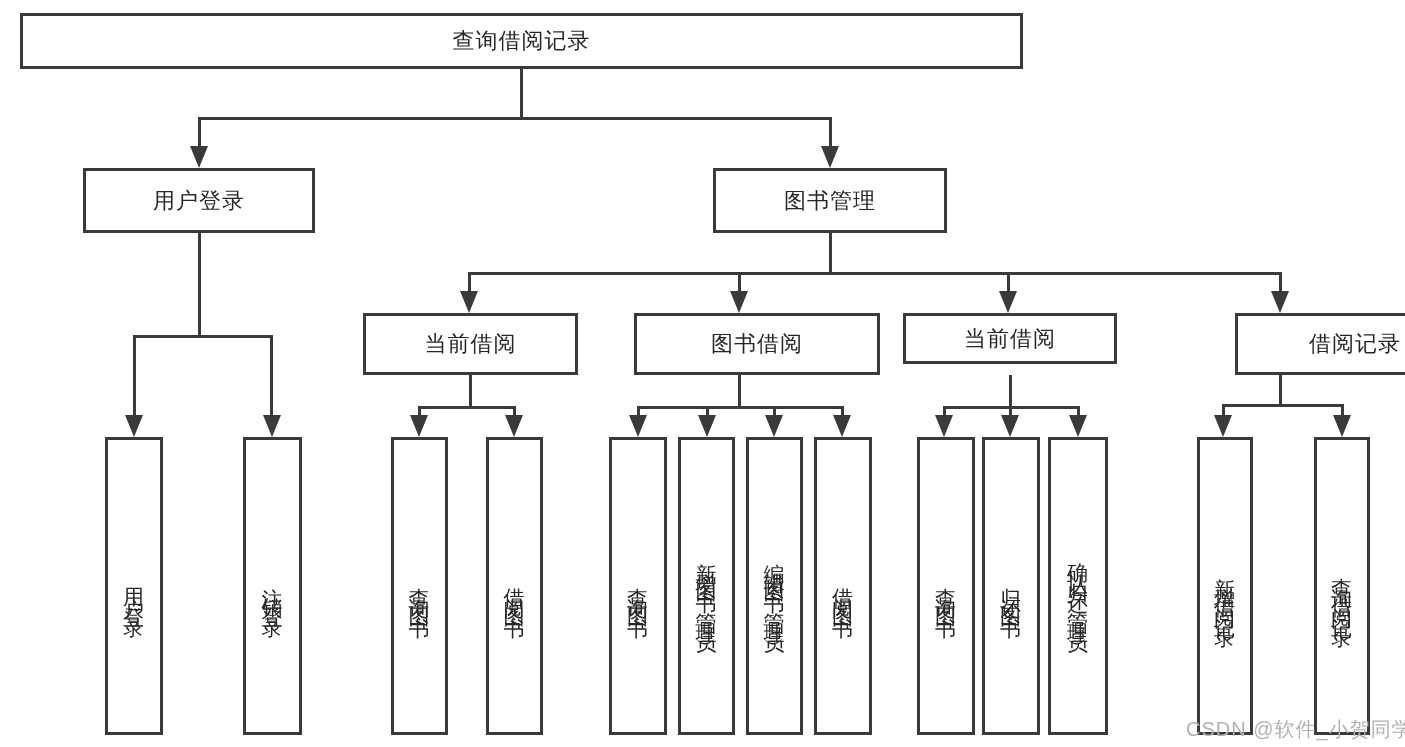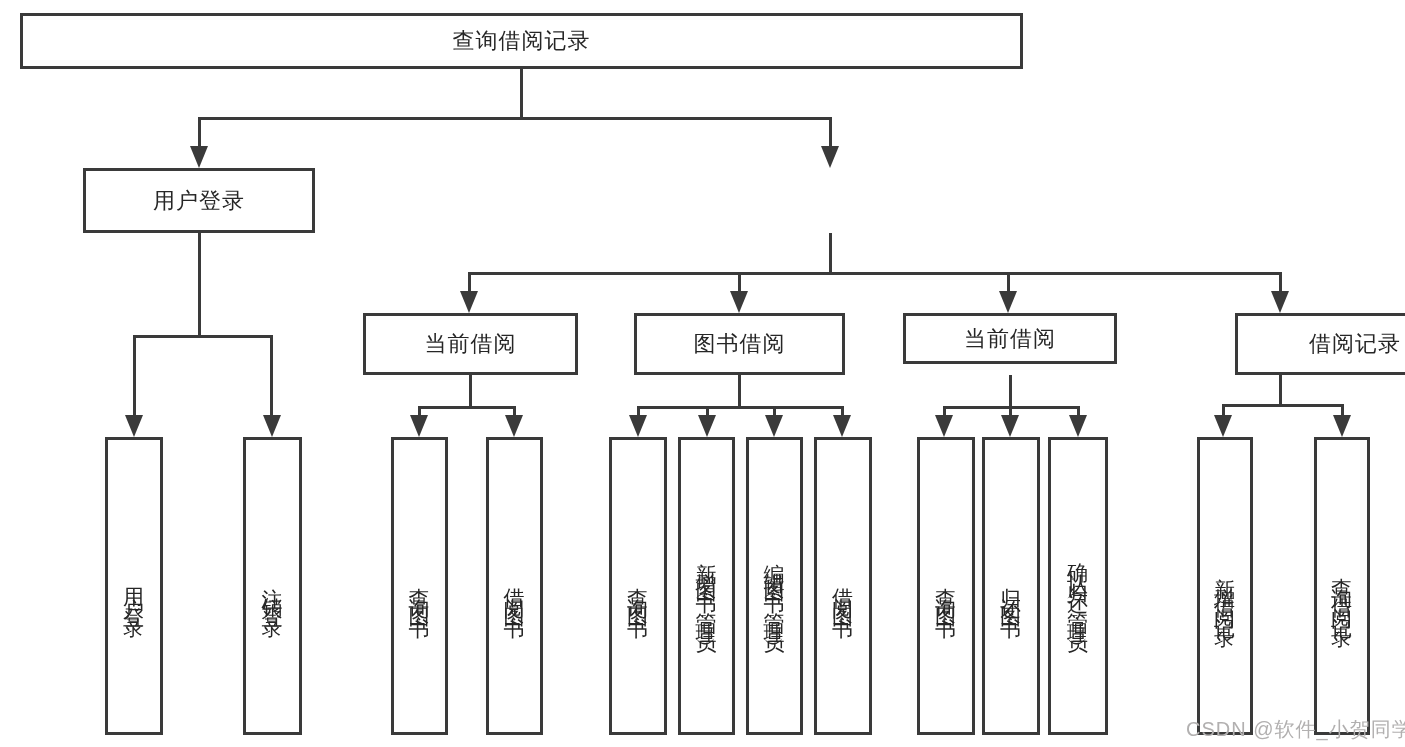--- a/index.html
+++ b/index.html
@@ -99,25 +99,28 @@
   <div class="arrow" style="left:1214px;top:405px;height:32px"></div>
   <div class="arrow" style="left:1333px;top:405px;height:32px"></div>
 
   <div class="box hbox" style="left:20px;top:13px;width:1003px;height:56px">
     <span>查询借阅记录</span>
   </div>
 
   <div class="box hbox" style="left:83px;top:168px;width:232px;height:65px">
     <span>用户登录</span>
   </div>
+  <div class="box hbox" style="left:713px;top:168px;width:234px;height:65px">
+    <span>图书管理</span>
+  </div>
 
   <div class="box hbox" style="left:363px;top:313px;width:215px;height:62px">
     <span>当前借阅</span>
   </div>
-  <div class="box hbox" style="left:634px;top:313px;width:211px;height:62px">
+  <div class="box hbox" style="left:634px;top:313px;width:246px;height:62px">
     <span>图书借阅</span>
   </div>
   <div class="box hbox" style="left:903px;top:313px;width:214px;height:51px">
     <span>当前借阅</span>
   </div>
   <div class="box hbox" style="left:1235px;top:313px;width:240px;height:62px">
     <span>借阅记录</span>
   </div>
 
   <div class="box vbox" style="left:105px;top:437px;width:58px;height:298px">

